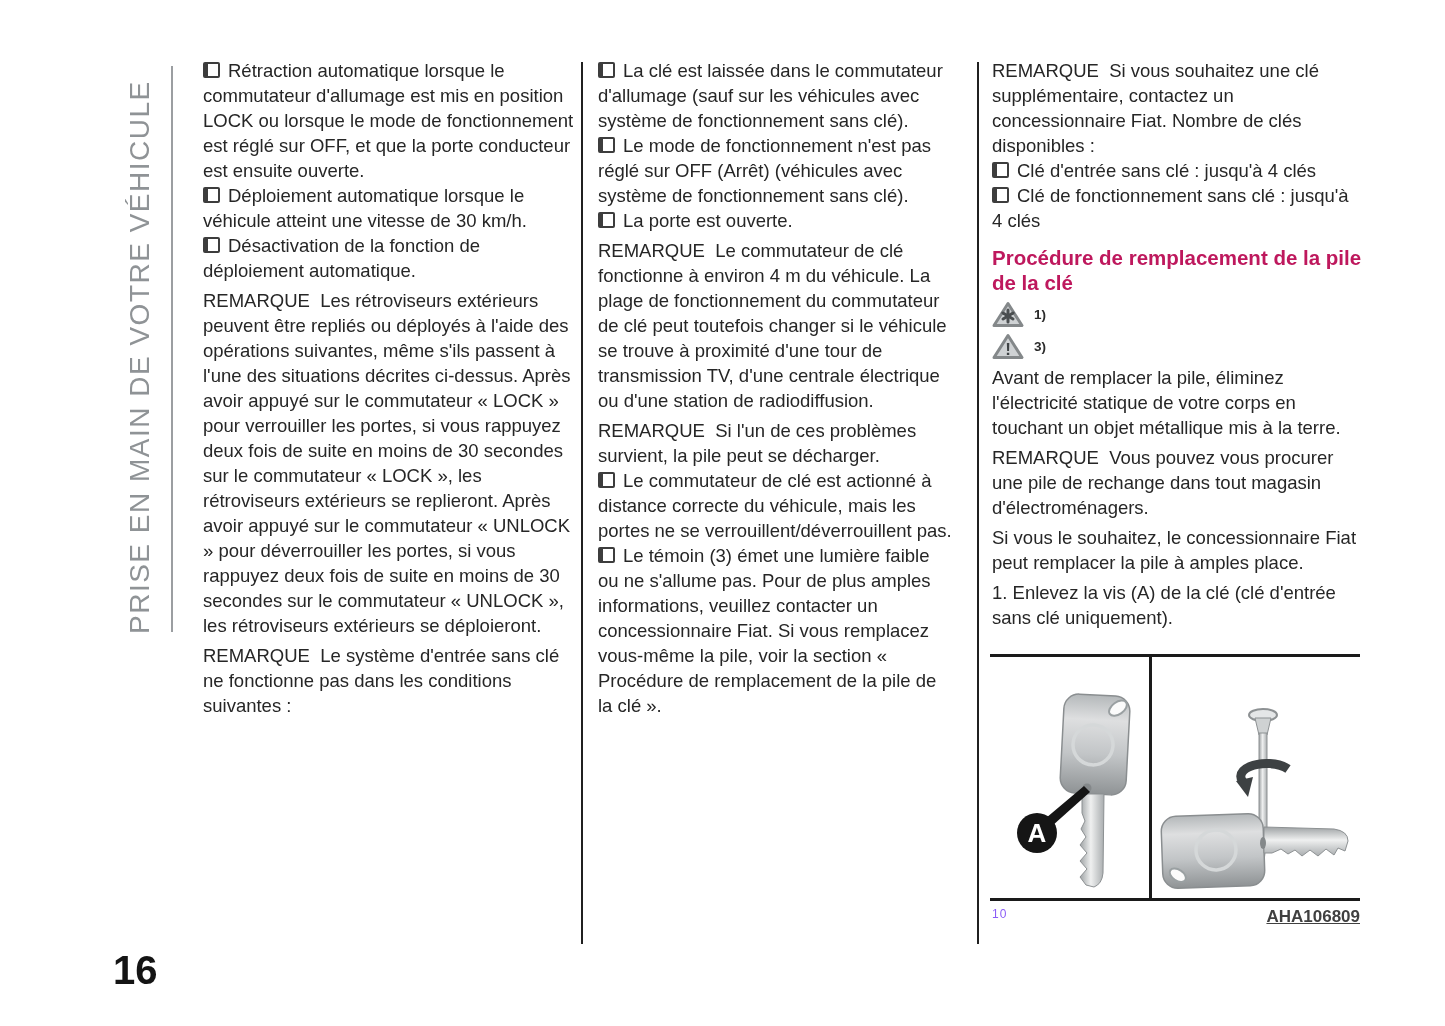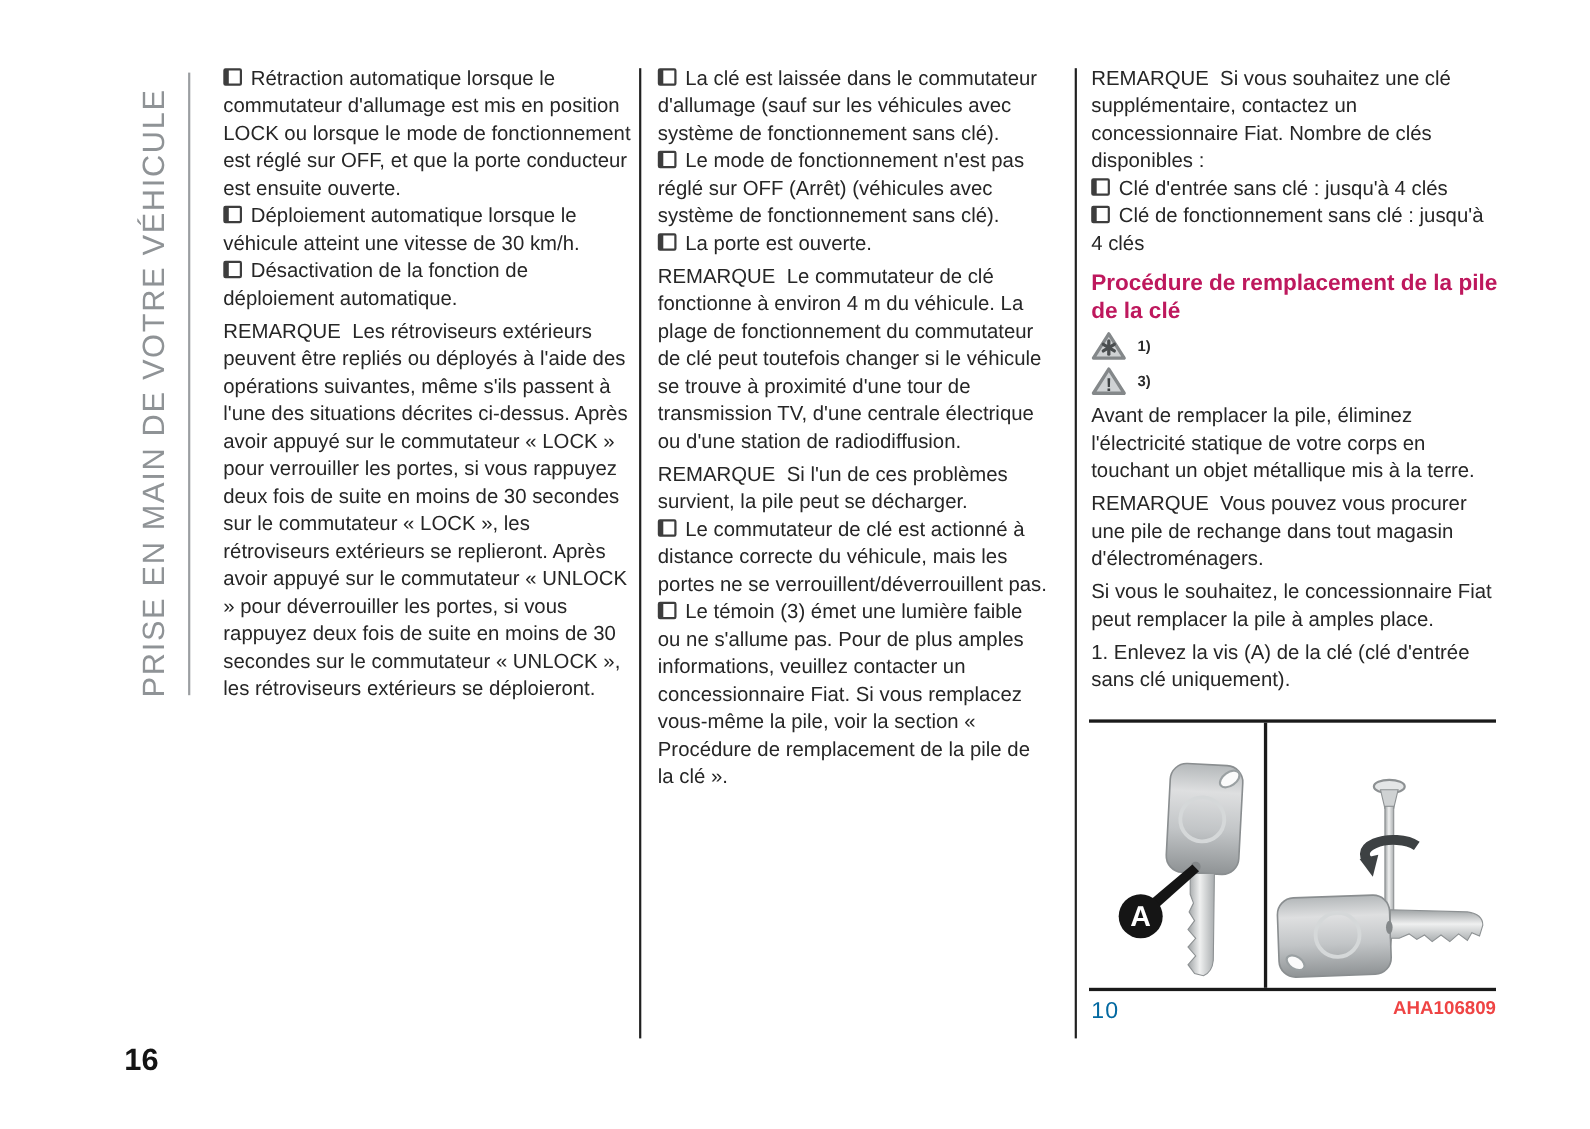--- a/index.html
+++ b/index.html
@@ -10,21 +10,21 @@
   
   .sidebar-title{
     position:absolute;left:124px;top:62px;height:572px;
     writing-mode:vertical-rl;transform:rotate(180deg);
     font-size:28px;letter-spacing:1.5px;color:#8f9396;white-space:nowrap;
   }
   .sidebar-rule{
     position:absolute;left:171px;top:66px;height:566px;width:2px;background:#9b9ea1;
   }
   .page-number{
-    position:absolute;left:113px;top:948px;font-size:28px;font-weight:bold;color:#141414;
+    position:absolute;left:113px;top:948px;font-size:40px;font-weight:bold;color:#141414;
   }
   
   .col{position:absolute;top:58px;font-size:18.5px;line-height:25px;}
   .col-1{left:203px;width:372px;}
   .col-2{left:598px;width:356px;}
   .col-3{left:992px;width:372px;}
   .col-divider{position:absolute;top:62px;height:882px;width:2px;background:#202020;}
   .divider-1{left:581px;}
   .divider-2{left:977px;}
   .b-para{margin:5px 0 0;white-space:pre-wrap;}
@@ -44,36 +44,37 @@
     position:absolute;left:990px;top:654px;width:370px;height:247px;background:#fff;
     border-top:3px solid #1a1a1a;border-bottom:3px solid #1a1a1a;box-sizing:border-box;
   }
   .fig-divider{position:absolute;left:159px;top:0;bottom:0;width:3px;background:#1a1a1a;}
   .fig-left{position:absolute;left:0;top:0;width:159px;height:241px;}
   .fig-right{position:absolute;left:162px;top:0;width:208px;height:241px;}
   .fig-caption{
     position:absolute;left:992px;top:907px;width:368px;
     display:flex;justify-content:space-between;align-items:flex-start;
   }
-  .fig-num{font-size:21px;color:#0369a1;letter-spacing:1px;}
-  .fig-code{font-size:17px;font-weight:bold;color:#ef4444;}
+  .fig-num{font-size:12px;color:#8b5cf6;letter-spacing:1px;}
+  .fig-code{font-size:17px;font-weight:bold;color:#404040;text-decoration:underline;}
 </style>
 </head>
 <body>
 
 <div class="sidebar-title">PRISE EN MAIN DE VOTRE VÉHICULE</div>
 <div class="sidebar-rule"></div>
 <div class="page-number">16</div>
 
 <div class="col col-1">
     <div class="blocks">
       <p class="b-bullet"><span class="sq"></span>Rétraction automatique lorsque le commutateur d'allumage est mis en position LOCK ou lorsque le mode de fonctionnement est réglé sur OFF, et que la porte conducteur est ensuite ouverte.</p>
       <p class="b-bullet"><span class="sq"></span>Déploiement automatique lorsque le véhicule atteint une vitesse de 30 km/h.</p>
       <p class="b-bullet"><span class="sq"></span>Désactivation de la fonction de déploiement automatique.</p>
       <p class="b-para">REMARQUE  Les rétroviseurs extérieurs peuvent être repliés ou déployés à l'aide des opérations suivantes, même s'ils passent à l'une des situations décrites ci-dessus. Après avoir appuyé sur le commutateur « LOCK » pour verrouiller les portes, si vous rappuyez deux fois de suite en moins de 30 secondes sur le commutateur « LOCK », les rétroviseurs extérieurs se replieront. Après avoir appuyé sur le commutateur « UNLOCK » pour déverrouiller les portes, si vous rappuyez deux fois de suite en moins de 30 secondes sur le commutateur « UNLOCK », les rétroviseurs extérieurs se déploieront.</p>
+      <p class="b-para">REMARQUE  Le système d'entrée sans clé ne fonctionne pas dans les conditions suivantes :</p>
     </div>
   </div>
 <div class="col-divider divider-1"></div>
 <div class="col col-2">
     <div class="blocks">
       <p class="b-bullet"><span class="sq"></span>La clé est laissée dans le commutateur d'allumage (sauf sur les véhicules avec système de fonctionnement sans clé).</p>
       <p class="b-bullet"><span class="sq"></span>Le mode de fonctionnement n'est pas réglé sur OFF (Arrêt) (véhicules avec système de fonctionnement sans clé).</p>
       <p class="b-bullet"><span class="sq"></span>La porte est ouverte.</p>
       <p class="b-para">REMARQUE  Le commutateur de clé fonctionne à environ 4 m du véhicule. La plage de fonctionnement du commutateur de clé peut toutefois changer si le véhicule se trouve à proximité d'une tour de transmission TV, d'une centrale électrique ou d'une station de radiodiffusion.</p>
       <p class="b-para">REMARQUE  Si l'un de ces problèmes survient, la pile peut se décharger.</p>

